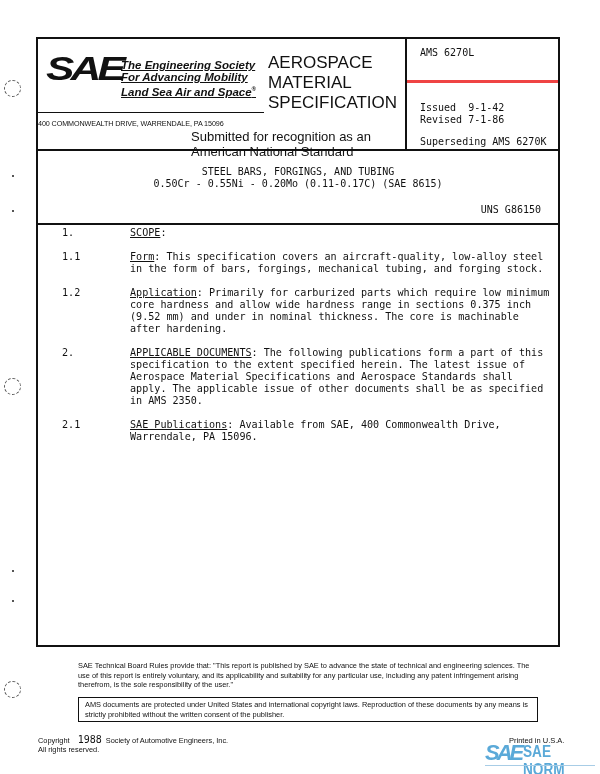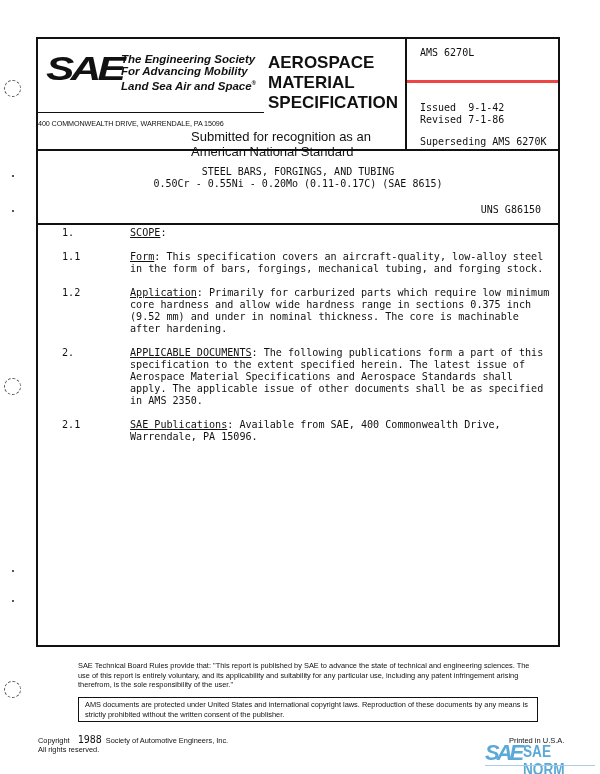--- a/index.html
+++ b/index.html
@@ -8,23 +8,23 @@
   .tick { position:absolute; left:12px; width:2px; height:2px; background:#555; }
   .frame { position:absolute; left:36px; top:37px; width:524px; height:610px; border:2px solid #111; box-sizing:border-box; }
   .hdr-left { position:absolute; left:0; top:0; width:369px; height:110px; border-right:2px solid #111; box-sizing:border-box; }
   .hdr-right-top { position:absolute; left:369px; top:0; right:0; height:44px; border-bottom:3px solid #ef4444; box-sizing:border-box; }
   .hdr-right-bot { position:absolute; left:369px; top:44px; right:0; height:56px; }
   .hdr-bottom { position:absolute; left:0; right:0; top:110px; height:0; border-top:2px solid #111; }
   .title-bottom { position:absolute; left:0; right:0; top:184px; height:0; border-top:2px solid #111; }
   .mono { font-family:"DejaVu Sans Mono","Liberation Mono",monospace; }
   .sans { font-family:"Liberation Sans","DejaVu Sans",sans-serif; }
   .logo { position:absolute; left:8px; top:13px; font-family:"Liberation Sans",sans-serif; font-weight:bold; font-style:italic; font-size:34px; letter-spacing:-3px; line-height:32px; transform:scaleX(1.25); transform-origin:left; }
-  .society { position:absolute; left:83px; top:14px; font-size:11.5px; font-weight:bold; font-style:italic; line-height:12px; }
+  .society { position:absolute; left:83px; top:20px; font-size:11.5px; font-weight:bold; font-style:italic; line-height:12px;text-decoration:underline; }
   .addr { position:absolute; left:0; top:52px; width:226px; border-top:1px solid #111; padding-top:6px; font-size:7.2px; letter-spacing:-0.1px;margin-top:21px; }
-  .ams-title { position:absolute; left:230px; top:14px; font-size:17px; font-weight:bold; line-height:20px; }
+  .ams-title { position:absolute; left:230px; top:14px; font-size:17px; font-weight:normal; line-height:20px; }
   .submitted { position:absolute; left:153px; top:90px; font-size:13px; }
   .ams-num { position:absolute; left:13px; top:8px; font-size:10px; }
   .issued { position:absolute; left:13px; top:19px; font-size:10px; line-height:12px; white-space:pre; }
   .super { position:absolute; left:13px; top:53px; font-size:10px; }
   .title { position:absolute; left:0; right:0; top:127px; text-align:center; font-size:10px; line-height:12px; }
   .uns { position:absolute; right:17px; top:165px; font-size:10px; }
   .body { position:absolute; left:24px; top:188px; width:490px; font-size:10.1px; line-height:12px; }
   .para { display:flex; margin-bottom:12px; }
   .num { width:24px; flex:none; }
   .txt { flex:1;margin-left:44px; }

